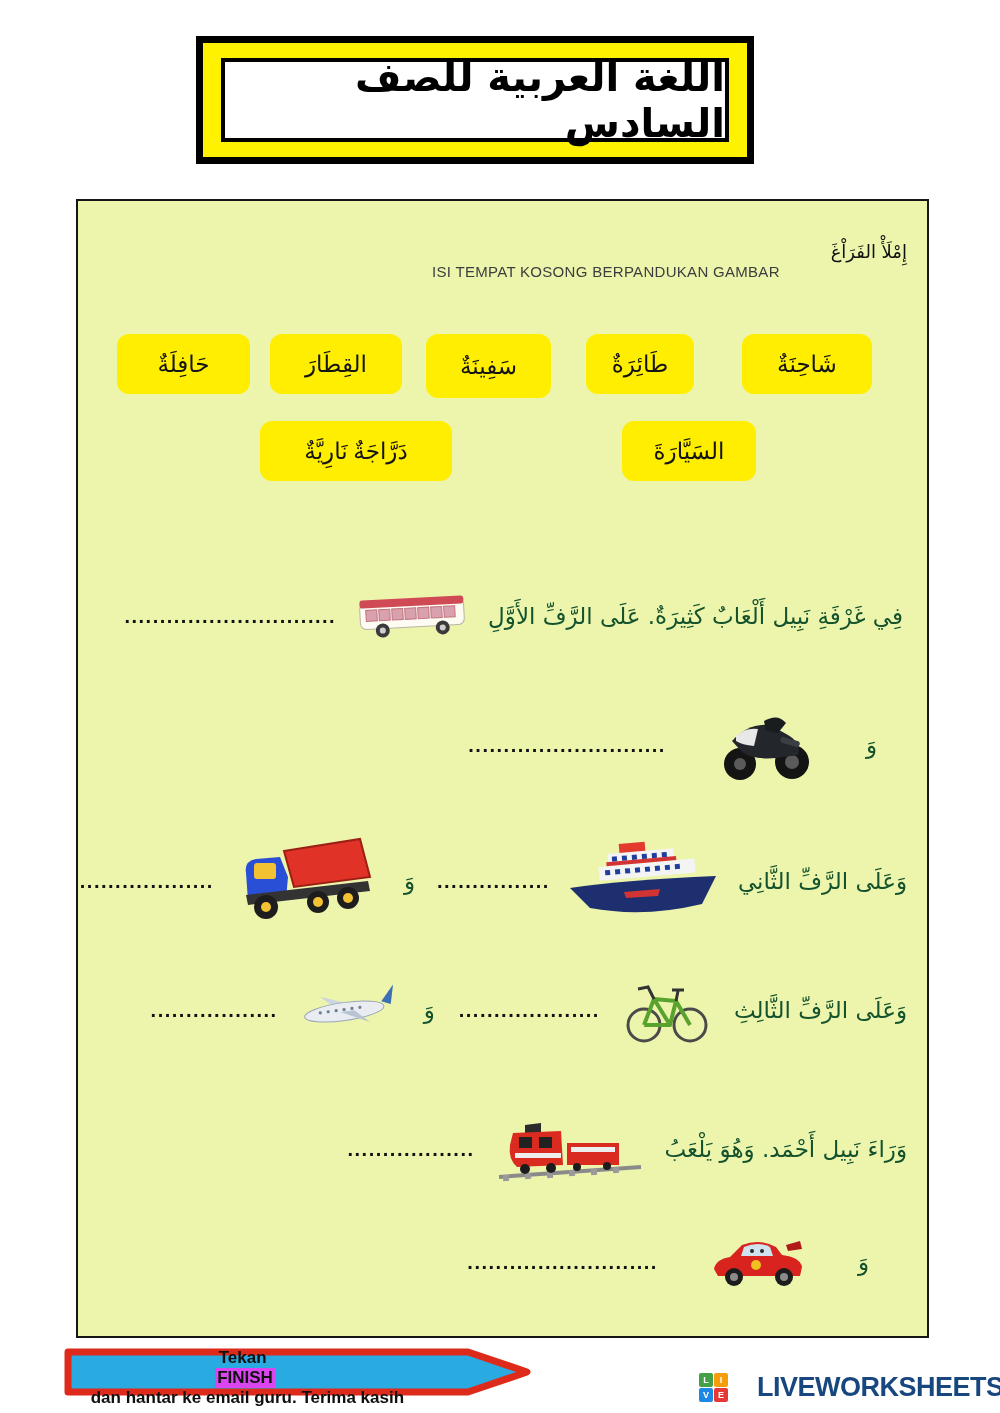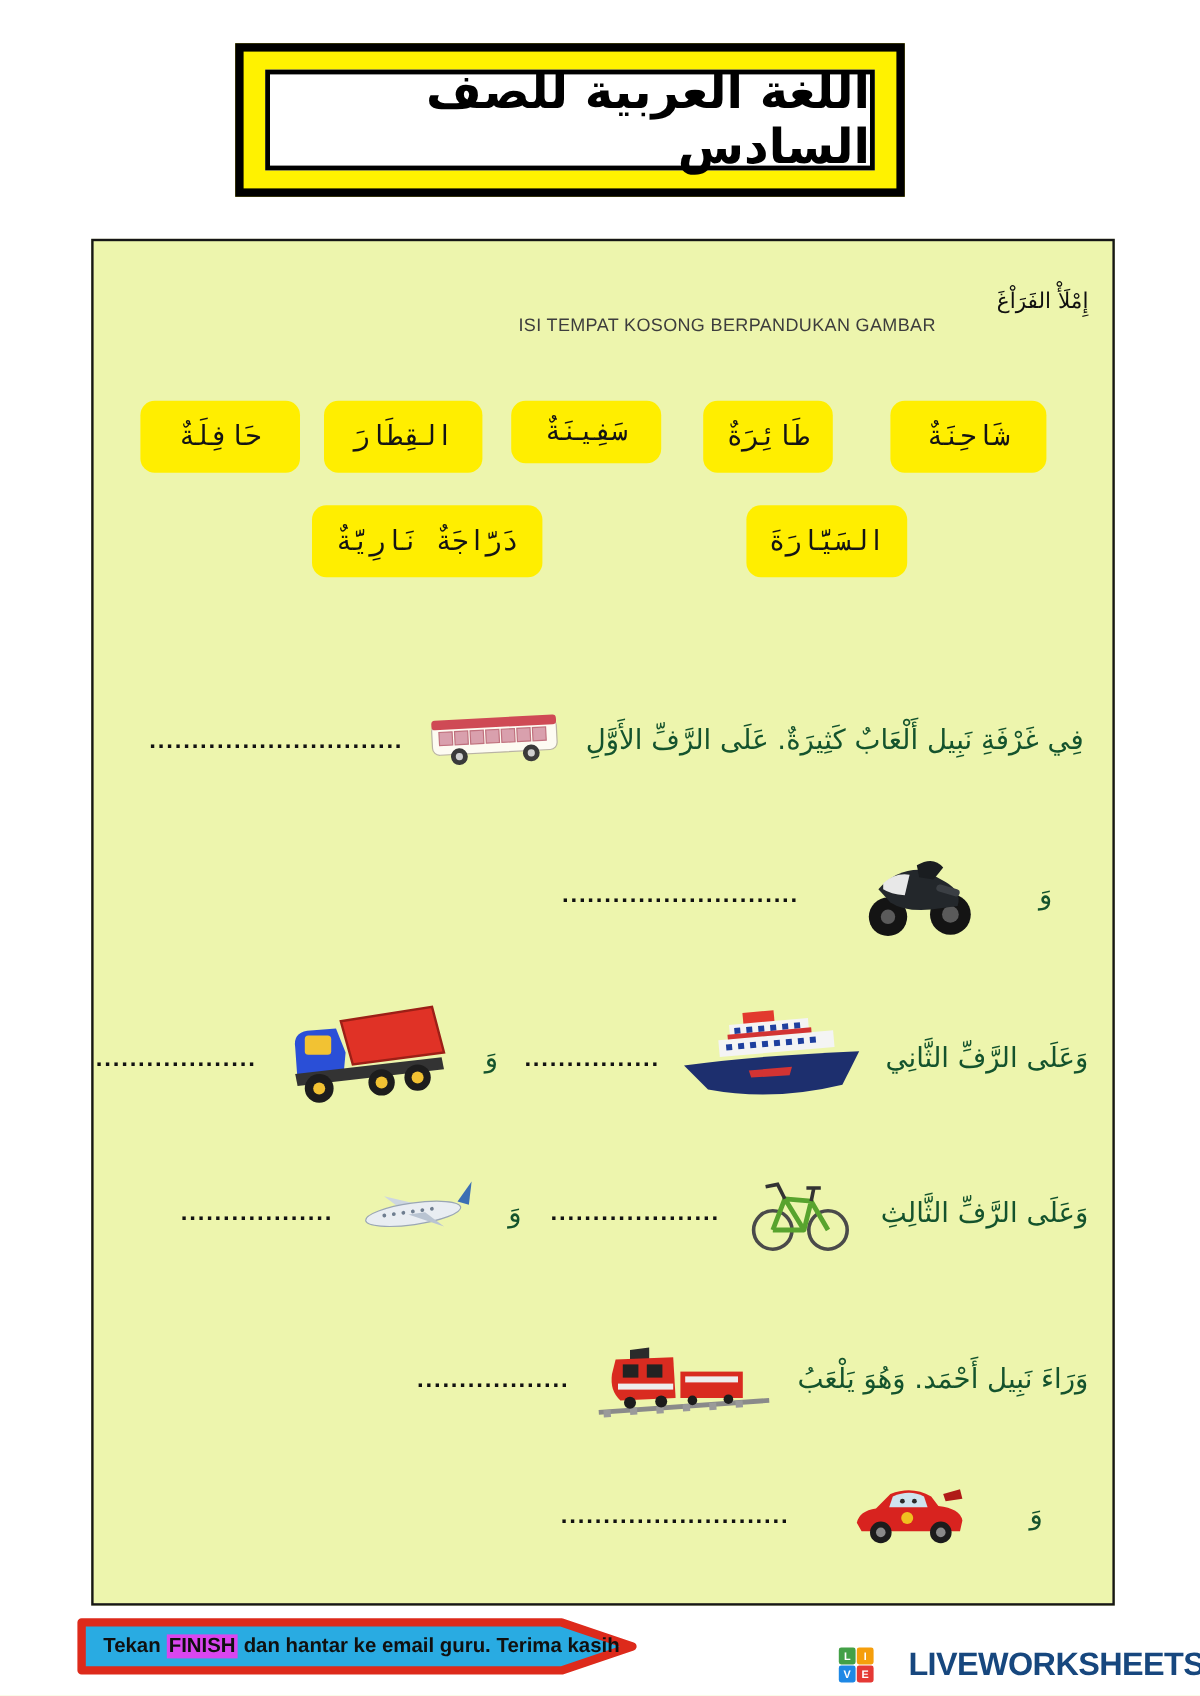--- a/index.html
+++ b/index.html
@@ -14,33 +14,33 @@
   .title-text{font-family:"DejaVu Sans",sans-serif;font-size:40px;font-weight:700;color:#000000;direction:rtl;}
 
   
   .sheet{position:absolute;left:76px;top:199px;width:853px;height:1139px;
     box-sizing:border-box;background:#edf5ad;border:2px solid #161616;}
 
   .instr-my{position:absolute;left:354px;top:62px;font-size:15px;font-weight:400;color:#3d3d3d;letter-spacing:.3px;}
   .instr-ar{position:absolute;right:20px;top:40px;font-family:"DejaVu Sans",sans-serif;font-size:18px;color:#101010;direction:rtl;}
 
   .chip{position:absolute;background:#ffee00;border-radius:12px;display:flex;align-items:center;justify-content:center;
-    font-family:Liberation Mono, monospace;font-size:23px;color:#141414;direction:rtl;white-space:nowrap;}
+    font-family:Liberation Serif, serif;font-size:23px;color:#141414;direction:rtl;white-space:nowrap;}
 
   .line{position:absolute;display:flex;direction:rtl;align-items:center;gap:10px;}
   .ar{font-family:"DejaVu Sans",sans-serif;font-size:23px;color:#14532d;white-space:nowrap;direction:rtl;}
   .blank{font-family:"Liberation Sans",sans-serif;font-weight:700;font-size:20px;letter-spacing:1.5px;
     color:#111;direction:ltr;white-space:nowrap;line-height:1;}
   .veh{flex:0 0 auto;}
 
   
   .finish-banner{position:absolute;left:64px;top:1348px;width:470px;height:48px;}
   .finish-banner svg{position:absolute;left:0;top:0;}
   .finish-text{position:absolute;left:22px;top:0;height:48px;display:flex;align-items:center;
-    font-size:17px;font-weight:700;color:#101010;}
+    font-size:17px;font-weight:700;color:#101010;flex-direction:column;}
   .finish-text span{white-space:pre;}
   .hl{background:#d946ef;padding:0 2px;}
 
   .lw-logo{position:absolute;left:699px;top:1372px;display:flex;align-items:center;gap:3px;}
   .lw-grid{display:grid;grid-template-columns:14px 14px;grid-template-rows:14px 14px;gap:1px;}
   .lw-sq{display:flex;align-items:center;justify-content:center;color:#fff;font-size:9px;font-weight:700;border-radius:2px;}
   .lw-sq.l{background:#43a047;} .lw-sq.i{background:#f59e0b;} .lw-sq.v{background:#1e88e5;} .lw-sq.e{background:#e53935;}
   .lw-word{font-size:27px;font-weight:700;color:#17477e;letter-spacing:-.5px;margin-left:26px;}
 </style>
 </head>
@@ -54,21 +54,21 @@
     </div>
   </div>
 
   <div class="sheet">
 
     <div class="instr-my">ISI TEMPAT KOSONG BERPANDUKAN GAMBAR</div>
     <div class="instr-ar">إِمْلَأْ الفَرَاْغَ</div>
 
     <div class="chip" style="left:39px;top:133px;width:133px;height:60px;">حَافِلَةٌ</div>
     <div class="chip" style="left:192px;top:133px;width:132px;height:60px;">القِطَارَ</div>
-    <div class="chip" style="left:348px;top:133px;width:125px;height:52px;">سَفِينَةٌ</div>
+    <div class="chip" style="left:348px;top:133px;width:125px;height:64px;">سَفِينَةٌ</div>
     <div class="chip" style="left:508px;top:133px;width:108px;height:60px;">طَائِرَةٌ</div>
     <div class="chip" style="left:664px;top:133px;width:130px;height:60px;">شَاحِنَةٌ</div>
 
     <div class="chip" style="left:182px;top:220px;width:192px;height:60px;">دَرَّاجَةٌ نَارِيَّةٌ</div>
     <div class="chip" style="left:544px;top:220px;width:134px;height:60px;">السَيَّارَةَ</div>
 
     <div class="line" style="top:388px;right:24px;">
       <span class="ar">فِي غَرْفَةِ نَبِيل أَلْعَابٌ كَثِيرَةٌ. عَلَى الرَّفِّ الأَوَّلِ</span>
       <span class="veh" style="margin:0 10px;">
         <svg width="112" height="50" viewBox="0 0 112 50" style="transform:rotate(-3deg);">

